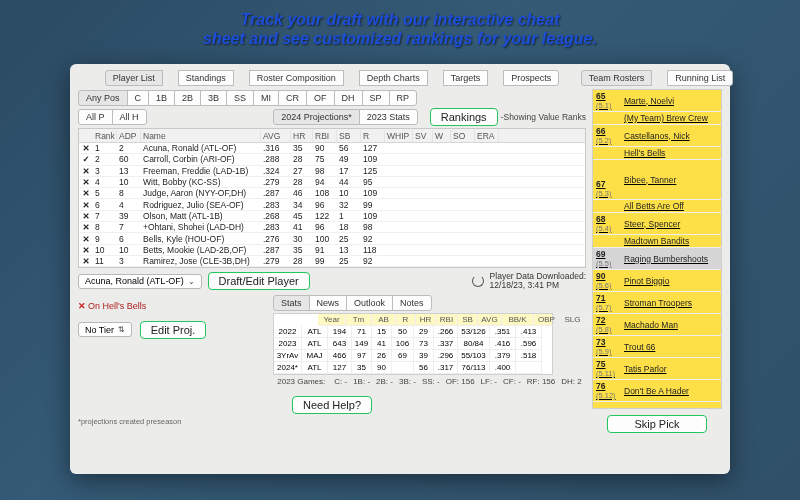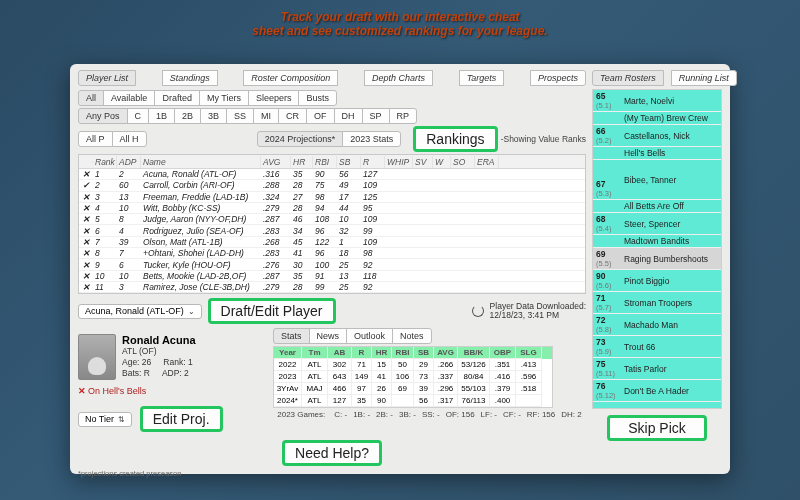--- a/index.html
+++ b/index.html
@@ -7,24 +7,24 @@
     font-family: -apple-system, "Helvetica Neue", Arial, sans-serif;
     font-size: 10px;
     background: linear-gradient(135deg, #2b4a63 0%, #345a76 40%, #2f5068 100%);
     width: 800px;
     height: 500px;
     overflow: hidden;
     position: relative;
   }
   .hero {
     text-align: center;
-    color: #c2410c;
+    color: #1d4ed8;
     font-style: italic;
     font-weight: 600;
-    font-size: 12px;
+    font-size: 16px;
     line-height: 1.2;
     padding: 10px 40px 6px;
     text-shadow: 1px 1px 2px rgba(0,0,0,.6);
   }
   .window {
     position: absolute;
     left: 70px;
     top: 64px;
     width: 660px;
     height: 410px;
@@ -32,82 +32,80 @@
     border-radius: 6px;
     box-shadow: 0 6px 24px rgba(0,0,0,.45);
     padding: 4px 8px;
     display: flex;
     gap: 6px;
   }
   .main-col { flex: 1; min-width: 0; }
   .side-col { width: 130px; }
   .tabrow {
     display: flex;
-    justify-content: space-between;
-    gap: 8px;
+    justify-content: center;
+    gap: 16px;
     margin: 2px 0 4px;
-    font-style: italic;
   }
   .tab, .seg {
     background: #fdfdfd;
     border: 1px solid #bcbcbc;
     padding: 2px 7px;
     font-size: 9px;
     color: #333;
     margin-left: -1px;
     white-space: nowrap;
   }
   .seg:first-child, .tab:first-child { border-radius: 3px 0 0 3px; margin-left: 0; }
   .seg:last-child, .tab:last-child { border-radius: 0 3px 3px 0; }
   .seg.sel, .tab.sel { background: #e6e6e6; }
   .segrow { display: flex; margin: 2px 0; align-items:center; flex-wrap: wrap;}
   .spacer { flex: 1; }
   .btn {
     background: #fdfdfd;
-    border: 3px solid #22c55e;
+    border: 1px solid #22c55e;
     border-radius: 4px;
     padding: 2px 10px;
-    font-size: 14px;
+    font-size: 11px;
     color: #222;
   }
   .small-note { font-size: 8.5px; color: #444; }
   .plist {
     border: 1px solid #c8c8c8;
     background: #fff;
     height: 140px;
     overflow: hidden;
     margin-top: 2px;
   }
   .plist-head, .plist-row {
     display: grid;
     grid-template-columns: 14px 24px 24px 120px 30px 22px 24px 24px 24px 28px 20px 18px 24px 24px;
     font-size: 8.5px;
     align-items: center;
-    font-style: italic;
   }
   .plist-head { background: #f1f1f1; border-bottom: 1px solid #d6d6d6; font-weight: 500; color: #555; height: 14px; }
   .plist-head > div { padding: 1px 2px; border-right: 1px solid #e4e4e4; overflow:hidden; white-space:nowrap;}
   .plist-row { height: 11.3px; border-bottom: 1px solid #f0f0f0; }
   .plist-row > div { padding: 0 2px; overflow:hidden; white-space:nowrap; color:#222;}
   .xmark { color: #c62020; font-weight: bold; text-align: center; }
   .chk { color: #1a8f1a; font-weight: bold; text-align: center; }
   .detail-row { display:flex; gap:6px; margin-top:4px; align-items:center;}
   .dropdown { background:#fff; border:1px solid #b8b8b8; border-radius:3px; padding:1.5px 6px; font-size:9px; display:flex; align-items:center; gap:4px;}
   .card { display:flex; gap:6px; margin-top:6px; }
   .avatar { width:38px; height:46px; background: linear-gradient(#b0b0b0,#888); border:1px solid #888; border-radius:2px; position:relative;}
   .avatar::after{content:""; position:absolute; bottom:4px; left:50%; transform:translateX(-50%); width:18px; height:18px; background:#ddd; border-radius:50% 50% 40% 40%;}
   .pname { font-weight:700; font-size:11px; }
   .pmeta { font-size:8.5px; color:#333; line-height:1.3;}
   .mini-tabs { display:flex; margin-bottom:2px;}
   .stat-tbl { border:1px solid #cfcfcf; background:#fff; font-size:8px; width:280px;}
   .stat-tbl .srow { display:grid; grid-template-columns: 28px 26px 24px 20px 20px 22px 20px 24px 32px 26px 26px; }
   .stat-tbl .srow > div { padding:1px 2px; border-right:1px solid #eee; border-bottom:1px solid #eee; overflow:hidden; white-space:nowrap; text-align:center;}
-  .stat-tbl .shead { background:#86efac; font-weight:700; color:#555;}
+  .stat-tbl .shead { background:#fef9c3; font-weight:400; color:#555;margin-left:44px;}
   .pos-line { font-size:8px; color:#444; padding:2px 4px; display:flex; gap:9px; justify-content:center;}
-  .roster-list { border:1px solid #cfcfcf; background:#5eead4; height:320px; overflow:hidden; font-size:8.5px;}
+  .roster-list { border:1px solid #cfcfcf; background:#fde047; height:320px; overflow:hidden; font-size:8.5px;text-decoration:underline;}
   .roster-row { display:flex; border-bottom:1px solid #eee; padding:1px 3px; gap:4px; align-items:center;}
   .roster-row .rk { width:14px; font-weight:700; color:#222;}
   .roster-row .sub { font-size:7.5px; color:#777;}
   .roster-row .nm { flex:1; overflow:hidden; white-space:nowrap; color:#222;}
   .roster-row.hl { background:#d6d6d6; }
   .footnote { font-size:7.5px; color:#666; margin-top:3px;}
   .reload { display:inline-block; width:12px; height:12px; border:1.5px solid #555; border-radius:50%; border-top-color:transparent; position:relative;}
   .chev { font-size:8px; color:#444;}
   .row-under { display:flex; gap:20px; margin-top:4px;}
   .left-under { width:175px;}
@@ -126,28 +124,20 @@
 
     <div class="tabrow" id="top-tabs">
         <span class="tab sel">Player List</span>
         <span class="tab">Standings</span>
         <span class="tab">Roster Composition</span>
         <span class="tab">Depth Charts</span>
         <span class="tab">Targets</span>
         <span class="tab">Prospects</span>
       </div>
 
-    <div class="segrow" id="filter1">
-        <span class="seg sel">All</span>
-        <span class="seg">Available</span>
-        <span class="seg">Drafted</span>
-        <span class="seg">My Tiers</span>
-        <span class="seg">Sleepers</span>
-        <span class="seg">Busts</span>
-      </div>
     <div class="segrow" id="posrow">
         <span class="seg sel">Any Pos</span>
         <span class="seg">C</span>
         <span class="seg">1B</span>
         <span class="seg">2B</span>
         <span class="seg">3B</span>
         <span class="seg">SS</span>
         <span class="seg">MI</span>
         <span class="seg">CR</span>
         <span class="seg">OF</span>
@@ -313,21 +303,21 @@
             <div></div>
             <div></div>
             <div></div>
             <div></div>
             <div></div>
           </div>
           <div class="plist-row">
             <div class="xmark">✕</div>
             <div>9</div>
             <div>6</div>
-            <div>Tucker, Kyle (HOU-OF)</div>
+            <div>Bells, Kyle (HOU-OF)</div>
             <div>.276</div>
             <div>30</div>
             <div>100</div>
             <div>25</div>
             <div>92</div>
             <div></div>
             <div></div>
             <div></div>
             <div></div>
             <div></div>
@@ -376,35 +366,20 @@
       <span class="spacer"></span>
       <span class="reload"></span>
       <span style="font-size:8.5px; line-height:1.1; color:#333">
         <span>Player Data Downloaded:</span><br>
         <span>12/18/23, 3:41 PM</span>
       </span>
     </div>
 
     <div class="row-under">
       <div class="left-under">
-        <div class="card">
-          <div class="avatar"></div>
-          <div>
-            <div class="pname">Ronald Acuna</div>
-            <div class="pmeta">ATL  (OF)</div>
-            <div class="pmeta" style="display:flex; gap:12px">
-              <span>Age: 26</span>
-              <span>Rank: 1</span>
-            </div>
-            <div class="pmeta" style="display:flex; gap:12px">
-              <span>Bats: R</span>
-              <span>ADP: 2</span>
-            </div>
-          </div>
-        </div>
         <div style="margin-top:6px; font-size:9px; color:#b02020">
           <span class="xmark">✕</span>
           <span>On Hell's Bells</span>
         </div>
         <div style="margin-top:10px; display:flex; gap:8px; align-items:center">
           <div class="dropdown">
             <span>No Tier</span>
             <span class="chev">⇅</span>
           </div>
           <button class="btn">Edit Proj.</button>
@@ -429,21 +404,21 @@
               <div>SB</div>
               <div>AVG</div>
               <div>BB/K</div>
               <div>OBP</div>
               <div>SLG</div>
             </div>
           <div id="stat-body">
               <div class="srow">
                 <div>2022</div>
                 <div>ATL</div>
-                <div>302</div>
+                <div>194</div>
                 <div>71</div>
                 <div>15</div>
                 <div>50</div>
                 <div>29</div>
                 <div>.266</div>
                 <div>53/126</div>
                 <div>.351</div>
                 <div>.413</div>
               </div>
               <div class="srow">

